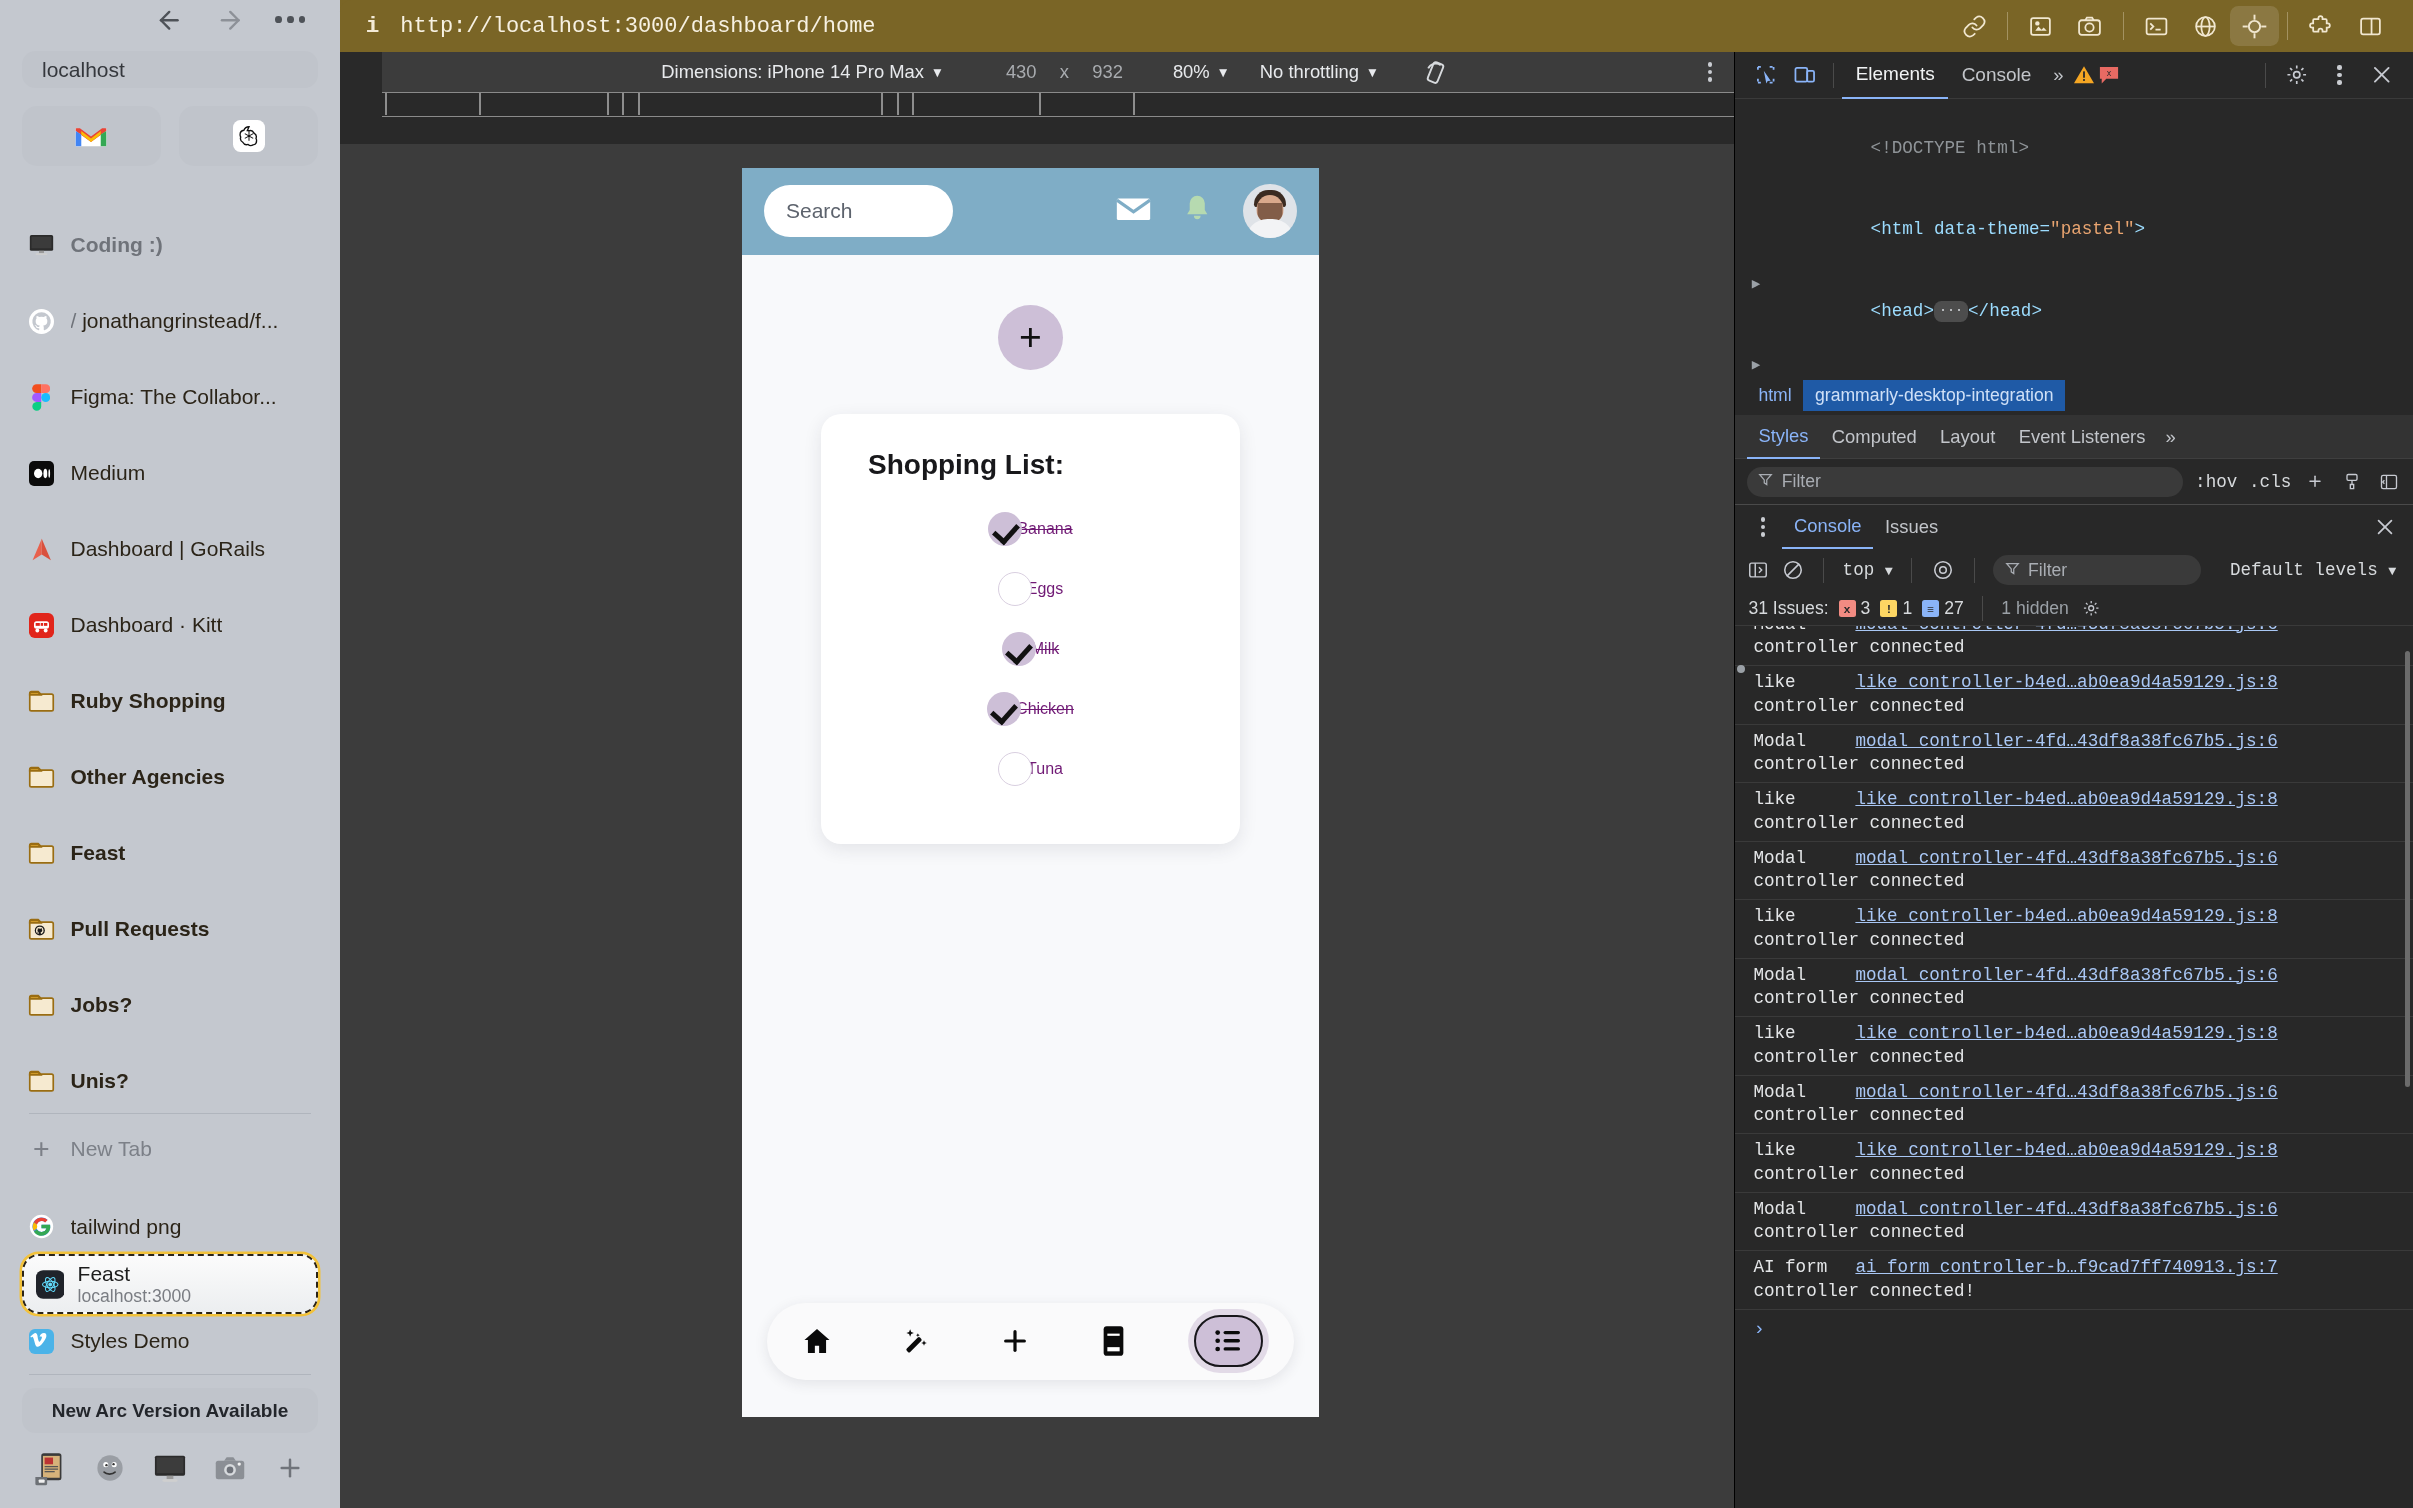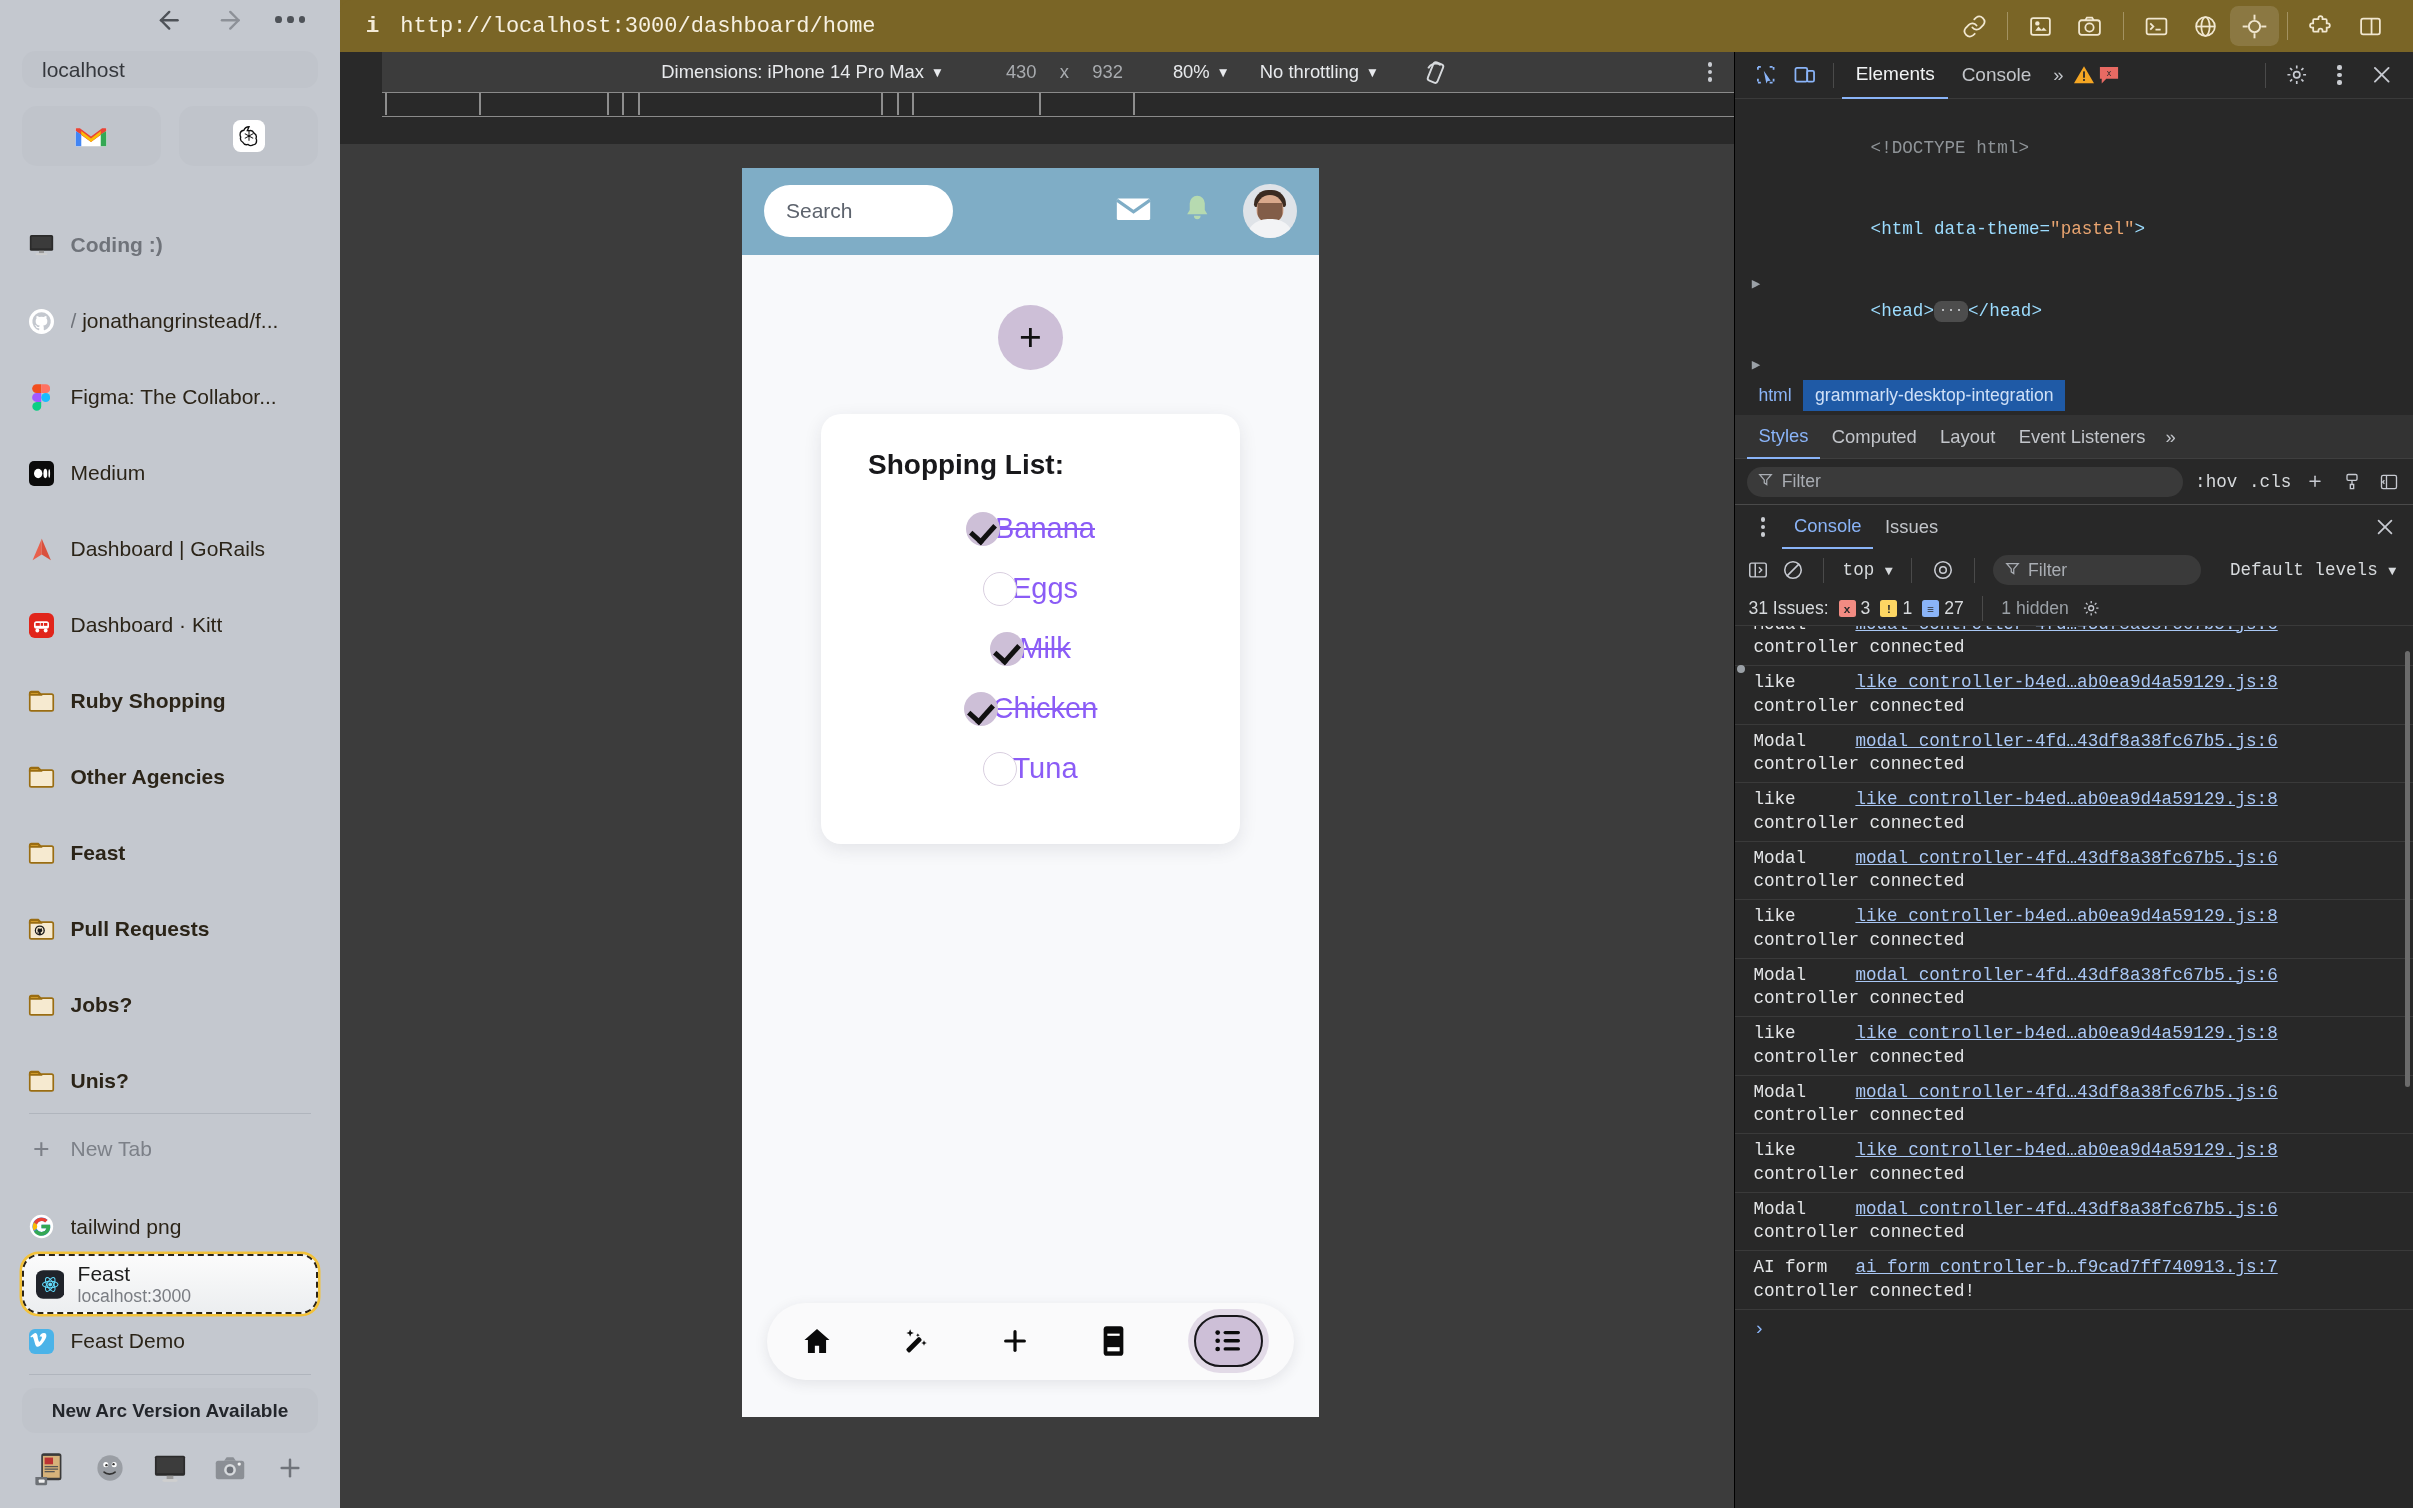--- a/index.html
+++ b/index.html
@@ -161,21 +161,21 @@
   .li-inner { display: flex; align-items: center; }
   .cbx { width: 34px; height: 34px; border-radius: 50%; flex: 0 0 34px;
          display: flex; align-items: center; justify-content: center; position: relative; }
   .cbx.on { background: #cdbfd7; }
   .cbx.off { border: 1.7px solid #d9cfe0; background: #fff; }
   .cbx.on::after {
     content: ""; position: absolute; left: 9.2px; top: 6.7px;
     width: 11px; height: 19px; border: solid #111; border-width: 0 5px 5px 0;
     transform: rotate(42deg);
   }
-  .li-txt { font-size: 29px; color: #8b5cf6; margin-left: -5px; }
+  .li-txt { font-size: 16px; color: #701a75; margin-left: -5px; }
   .li-txt.done { text-decoration: line-through; }
 
   .ph-nav {
     position: absolute; left: 25px; right: 25px; bottom: 37px;
     height: 77px; background: #fafafb; border-radius: 39px;
     display: flex; align-items: center; justify-content: space-around;
     box-shadow: 0 3.4px 13.4px rgba(40,40,60,.10);
   }
   .nav-ic { width: 37px; height: 37px; display: flex; align-items: center; justify-content: center; }
   .nav-pill {
@@ -513,21 +513,21 @@
         </span>
       </div>
 
       <div class="sb-item">
         <span class="sb-ico">
           <svg width="25" height="25" viewBox="0 0 30 30">
               <rect width="30" height="30" rx="7" fill="#4bb3e8"></rect>
               <path d="M23 11.5c-.1 2.3-1.7 5.5-4.8 9.5-3.2 4.2-5.9 6.3-8.1 6.3-1.4 0-2.5-1.3-3.5-3.8l-1.9-7c-.7-2.5-1.5-3.8-2.3-3.8-.2 0-.8.4-1.8 1.1l-1.1-1.4c1.2-1 2.3-2.1 3.4-3.1 1.6-1.4 2.7-2.1 3.5-2.2 1.9-.2 3 1.1 3.5 3.8.5 3 .8 4.8 1 5.5.5 2.3 1.1 3.5 1.7 3.5.5 0 1.2-.8 2.2-2.3 1-1.5 1.5-2.7 1.6-3.5.1-1.2-.4-1.9-1.6-1.9-.5 0-1.1.1-1.7.4 1.1-3.7 3.3-5.5 6.5-5.4 2.4.1 3.5 1.6 3.4 4.3z" fill="#fff" transform="translate(2 -1) scale(0.82)"></path>
             </svg>
         </span>
-        <span class="sb-label">Feast Demo</span>
+        <span class="sb-label">Styles Demo</span>
       </div>
     </div>
 
     <div class="sb-footer">
       <div class="sb-div"></div>
       <div class="arcver">
         <span>New Arc Version Available</span>
       </div>
       <div class="dockrow">
         <span class="di">

